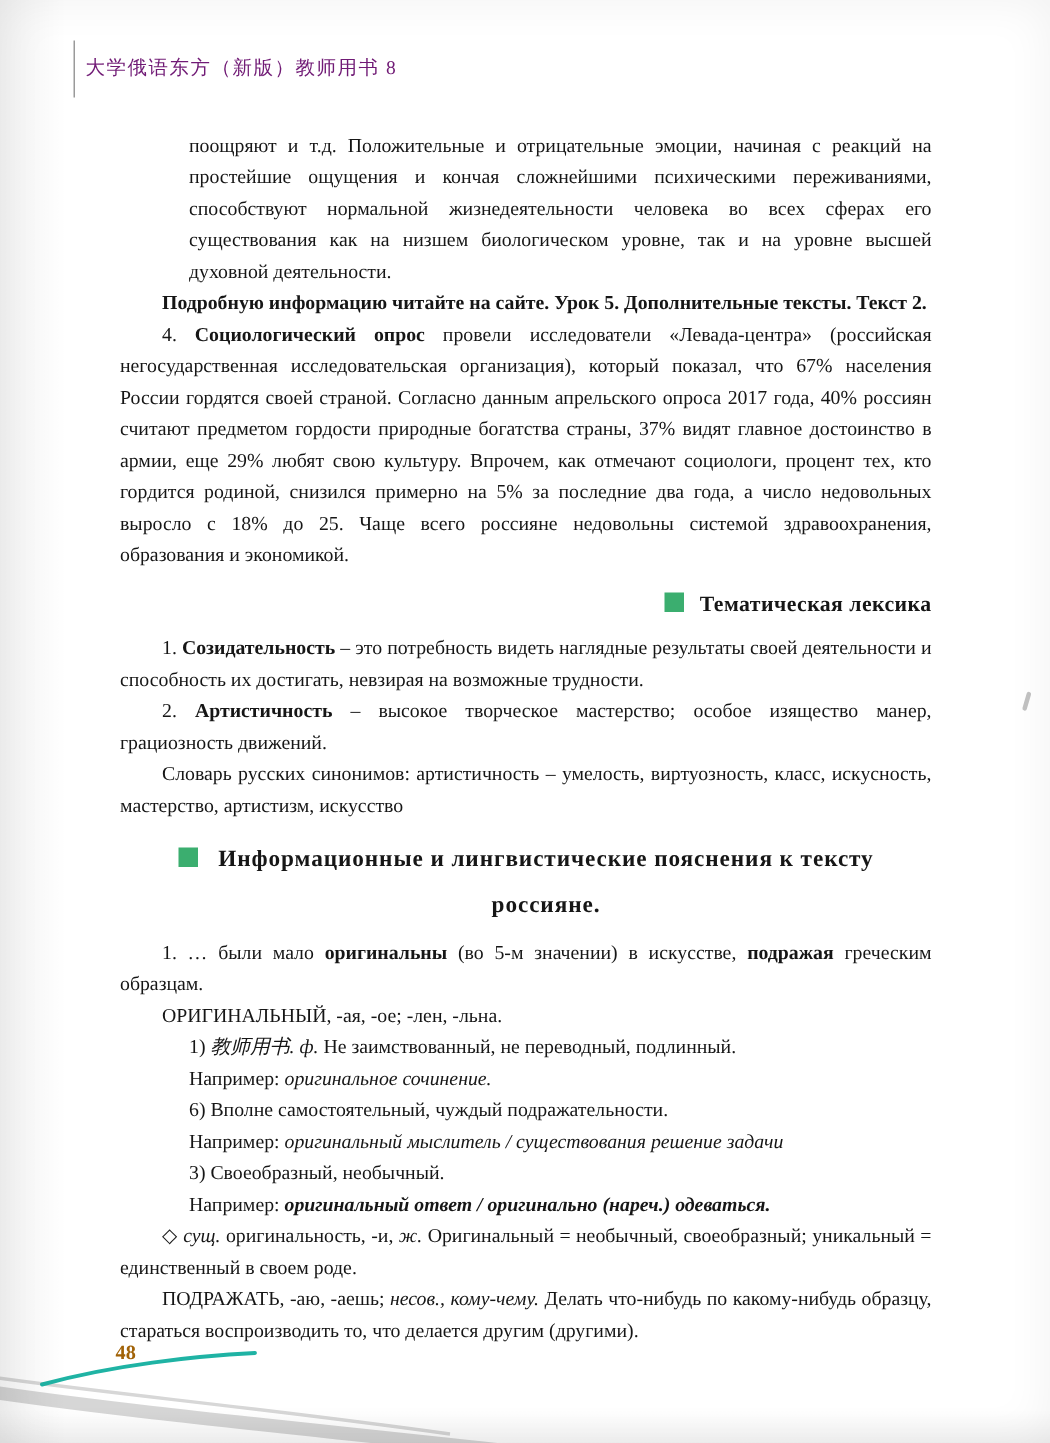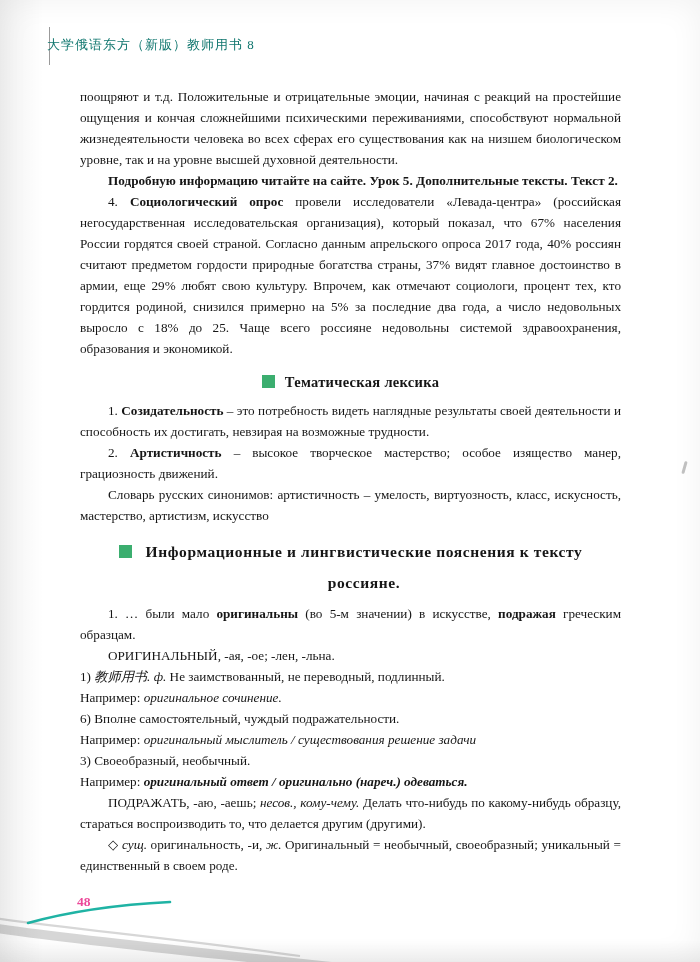--- a/index.html
+++ b/index.html
@@ -15,44 +15,44 @@
   .page { position: absolute; inset: 0; background: #ffffff; }
 
   
   .scan-overlay { position: absolute; inset: 0; pointer-events: none;
     box-shadow: inset 0 0 32px rgba(0,0,0,0.06); z-index: 6; }
   .left-shade { position: absolute; left: 0; top: 0; width: 44px; height: 100%;
     background: linear-gradient(90deg, rgba(0,0,0,0.055), rgba(0,0,0,0)); pointer-events: none; z-index: 5; }
   .bottom-shade { position: absolute; left: 0; bottom: 0; width: 100%; height: 22px;
     background: linear-gradient(0deg, rgba(0,0,0,0.05), rgba(0,0,0,0)); pointer-events: none; z-index: 5; }
 
-  .book-header { position: absolute; top: 36px; left: 47px;
-    font-size: 13px; letter-spacing: 1px; color: #0f766e; white-space: nowrap; text-align: right; }
+  .book-header { position: absolute; top: 36px; left: 57px;
+    font-size: 13px; letter-spacing: 1px; color: #701a75; white-space: nowrap; text-align: right; }
   .header-rule { position: absolute; left: 49px; top: 27px; width: 1px; height: 38px; background: #9a9a9a; }
 
   .text-block { position: absolute; left: 80px; top: 86px; width: 541px;
     font-size: 13.2px; line-height: 21px; text-align: justify; z-index: 2; }
 
   p { margin: 0; text-indent: 28px; }
-  p.noindent { text-indent: 0; }
+  p.noindent { text-indent: 0; margin-left: 46px; }
   p.bold { font-weight: bold; }
   .b  { font-weight: bold; }
   .i  { font-style: italic; }
   .bi { font-style: italic; font-weight: bold; }
 
   .sec-h1 { margin: 13px 0 7px; font-size: 14.5px; font-weight: bold;
-    text-align: center; letter-spacing: 0.3px; }
+    text-align: right; letter-spacing: 0.3px; }
   .sec-h2 { margin: 10px 0 5px; font-size: 15.5px; font-weight: bold; line-height: 31px;
     text-align: center; letter-spacing: 0.6px; padding-left: 27px; text-indent: -27px; }
   .sq { display: inline-block; width: 13px; height: 13px;
     background: var(--heading-square, #3bae6f); margin-right: 14px; vertical-align: -1px; }
   .sec-h1 .sq { margin-right: 10px; }
 
   .page-num { position: absolute; left: 77px; top: 894px; z-index: 3;
-    font-size: 13.5px; font-weight: bold; color: #ec4899; }
+    font-size: 13.5px; font-weight: bold; color: #a16207; }
 
   .swoosh { position: absolute; left: 0; top: 878px; width: 420px; height: 84px;
     pointer-events: none; z-index: 1; }
 
   .edge-mark { position: absolute; left: 683px; top: 461px; width: 3px; height: 13px;
     background: #c2c2c2; border-radius: 2px; transform: rotate(16deg); z-index: 4; }
 </style>
 </head>
 <body>
 
@@ -88,23 +88,23 @@
     <p class="noindent"><span>Например: </span><span class="i">оригинальное сочинение.</span></p>
 
     <p class="noindent"><span>6) Вполне самостоятельный, чуждый подражательности.</span></p>
 
     <p class="noindent"><span>Например: </span><span class="i">оригинальный мыслитель / существования решение задачи</span></p>
 
     <p class="noindent"><span>3) Своеобразный, необычный.</span></p>
 
     <p class="noindent"><span>Например: </span><span class="bi">оригинальный ответ / оригинально (нареч.) одеваться.</span></p>
 
+    <p><span>◇ </span><span class="i">сущ.</span><span> оригинальность, -и, </span><span class="i">ж.</span><span> Оригинальный = необычный, своеобразный; уникальный = единственный в своем роде.</span></p>
+
     <p><span>ПОДРАЖАТЬ, -аю, -аешь; </span><span class="i">несов., кому-чему.</span><span> Делать что-нибудь по какому-нибудь образцу, стараться воспроизводить то, что делается другим (другими).</span></p>
-
-    <p><span>◇ </span><span class="i">сущ.</span><span> оригинальность, -и, </span><span class="i">ж.</span><span> Оригинальный = необычный, своеобразный; уникальный = единственный в своем роде.</span></p>
 
   </main>
 
   <div class="page-num">48</div>
 
   <svg class="swoosh" viewBox="0 0 420 84" xmlns="http://www.w3.org/2000/svg">
     <path d="M-6 50 C 90 64, 200 74, 345 90" fill="none" style="stroke:var(--swoosh-grey,#cccccc)" stroke-width="9" opacity="0.8"></path>
     <path d="M-6 40 C 80 52, 170 60, 300 78" fill="none" stroke="#d7d7d7" stroke-width="2.2"></path>
     <path d="M28 45 C 75 32, 130 26, 170 24" fill="none" style="stroke:var(--swoosh-teal,#1fb3a4)" stroke-width="2.6" stroke-linecap="round"></path>
   </svg>

